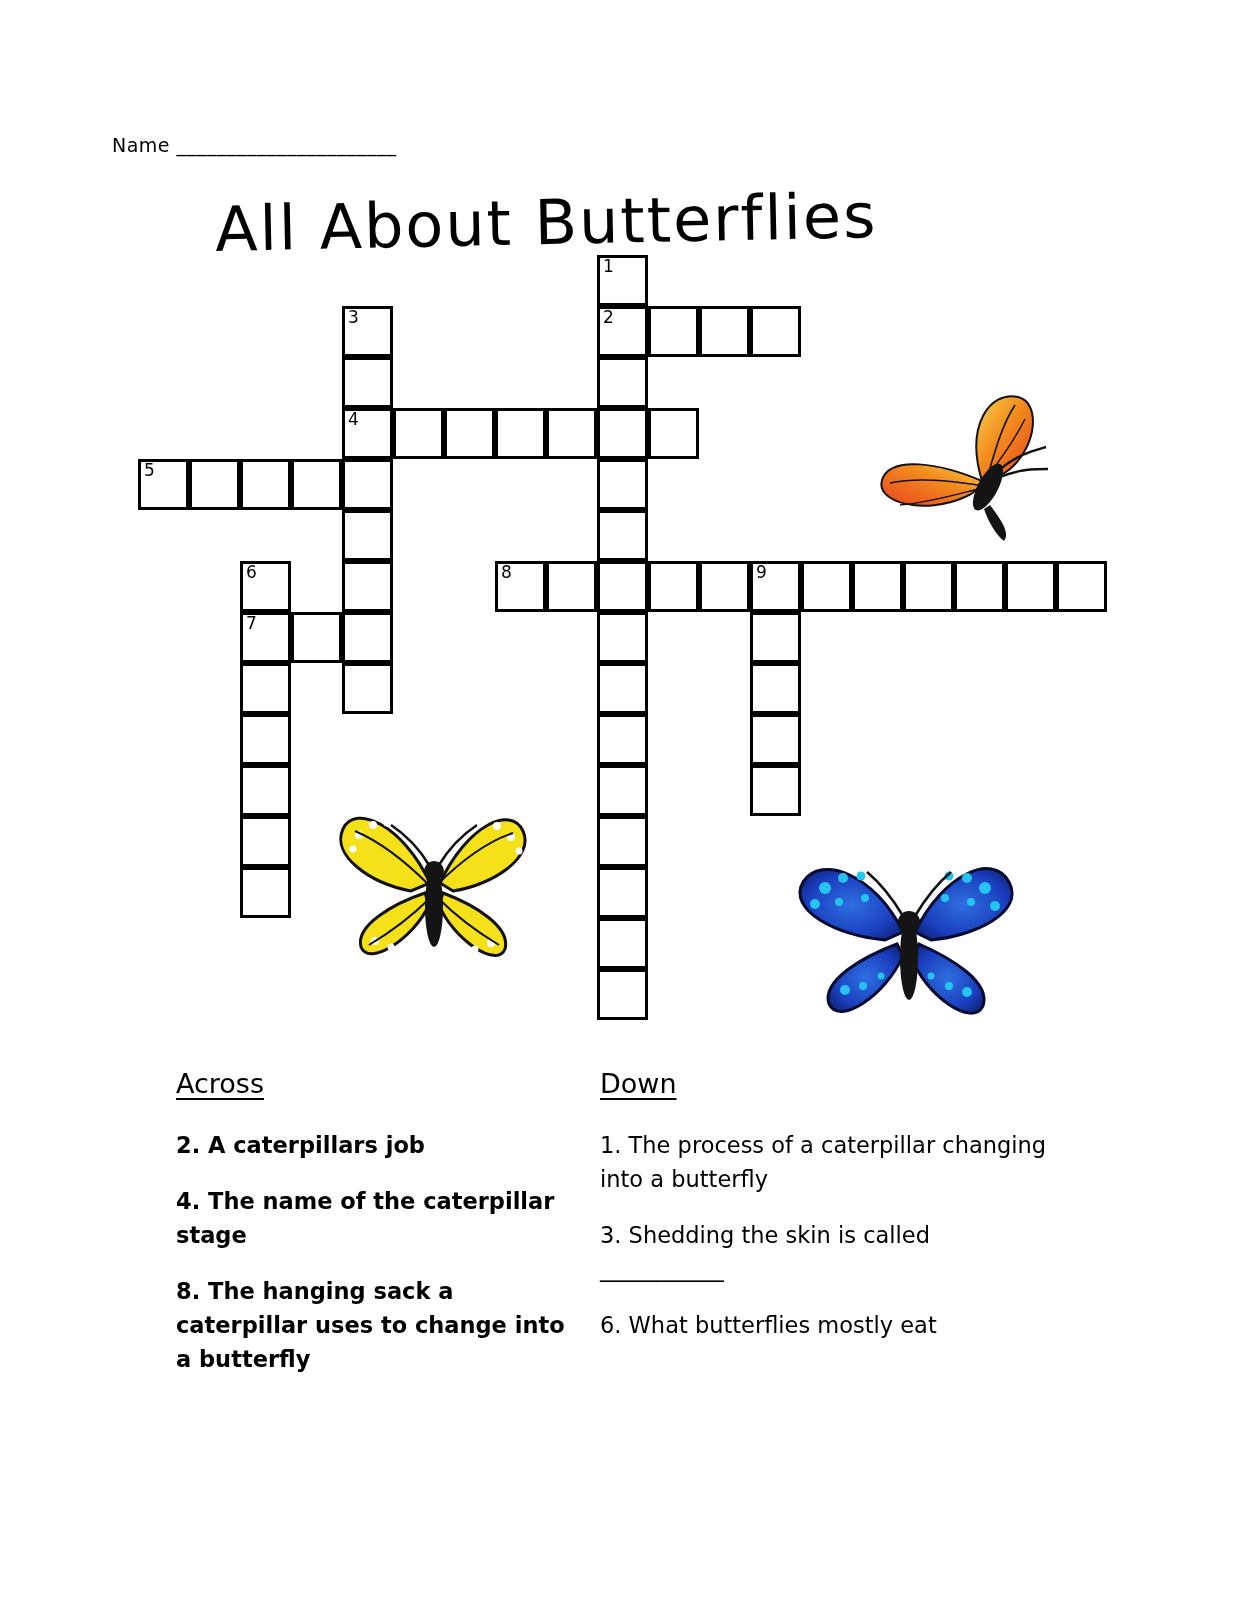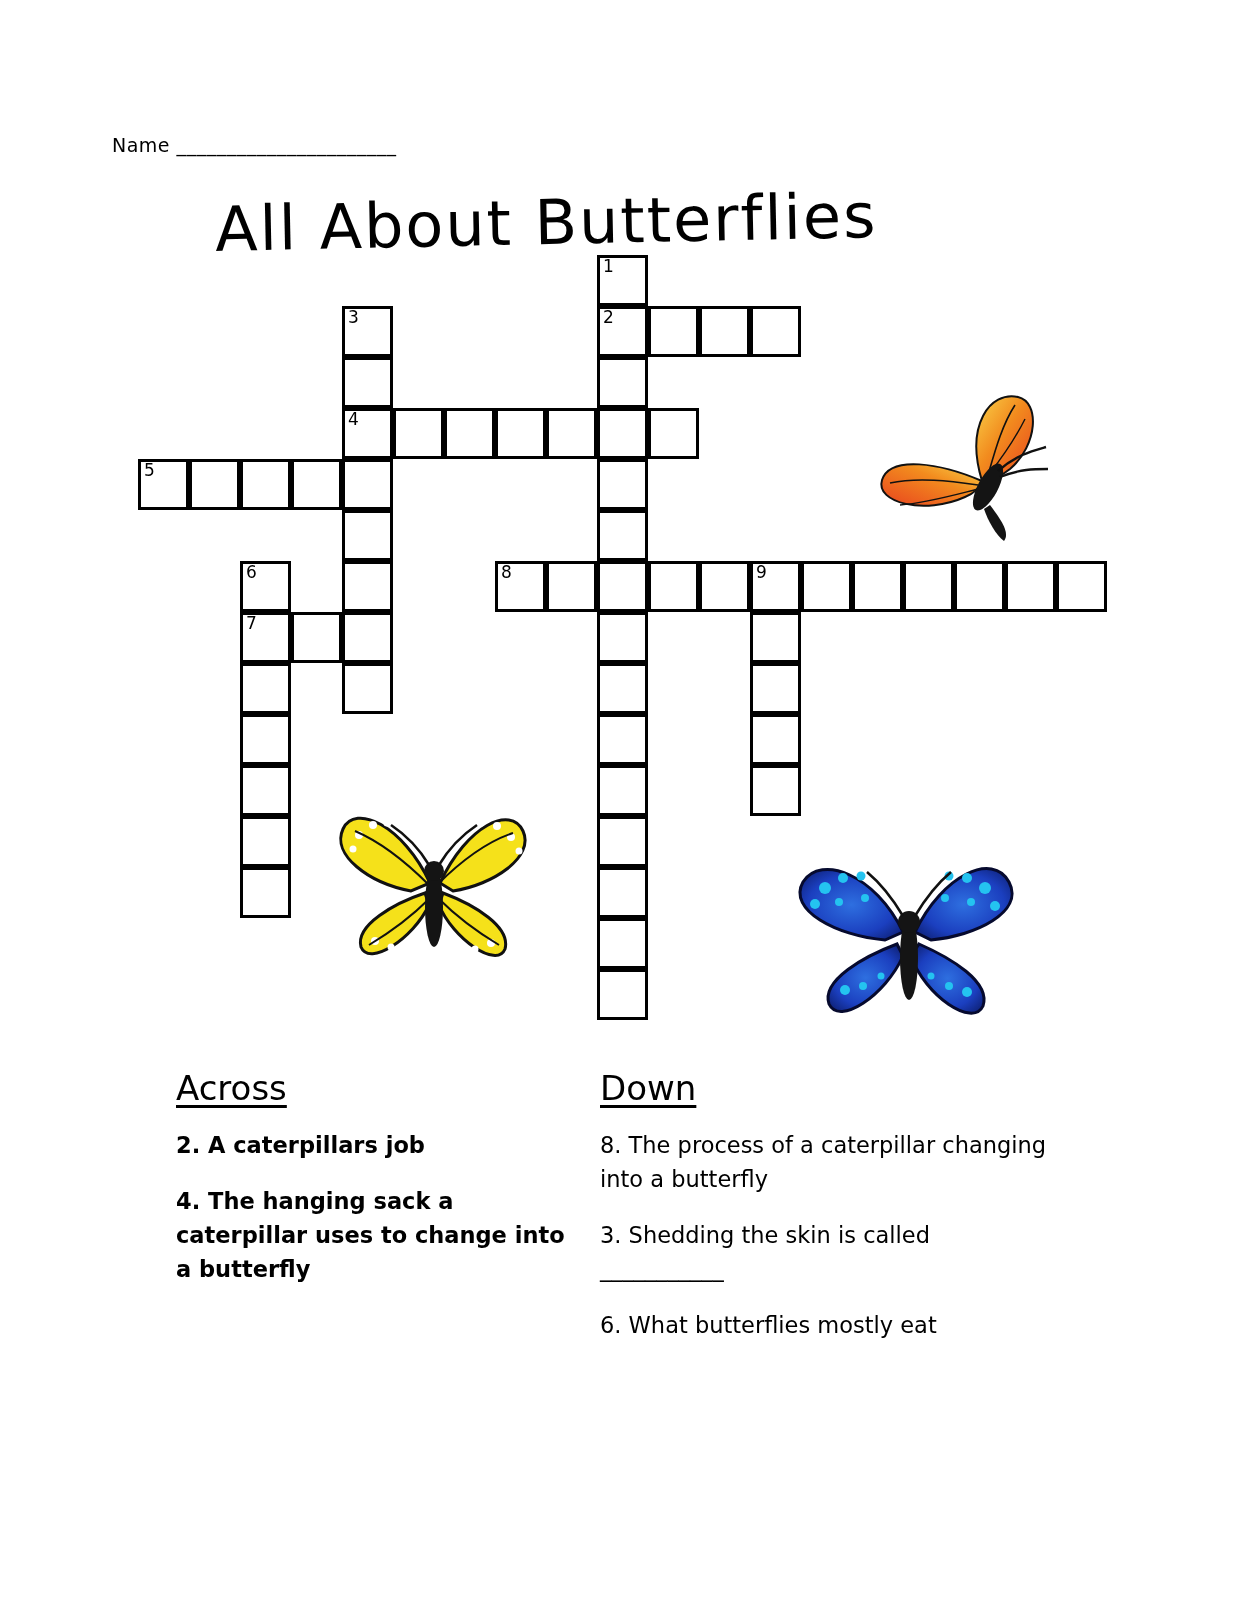--- a/index.html
+++ b/index.html
@@ -63,21 +63,21 @@
   }
 
   
   .butterfly {
     position: absolute;
   }
 
   
   .clue-heading {
     position: absolute;
-    font-size: 34px;
+    font-size: 27px;
     font-family: "DejaVu Sans", sans-serif;
     text-decoration: underline;
     text-underline-offset: 5px;
   }
   #across-heading { left: 176px; top: 1068px; }
   #down-heading { left: 600px; top: 1068px; text-align: center; }
 
   .clue-list {
     position: absolute;
     font-size: 22.5px;
@@ -282,19 +282,20 @@
     <path d="M118 76 C 106 56, 94 42, 82 32" stroke="#111" stroke-width="2.6" fill="none"></path>
     <path d="M130 76 C 142 56, 154 42, 166 32" stroke="#111" stroke-width="2.6" fill="none"></path>
   </svg>
 </div>
 
 <div class="clue-heading" id="across-heading">Across</div>
 <div class="clue-heading" id="down-heading">Down</div>
 
 <div class="clue-list" id="across-list">
     <div class="clue">2. A caterpillars job</div>
-    <div class="clue">4. The hanging sack a caterpillar uses to change into a butterfly</div>
+    <div class="clue">4. The name of the caterpillar stage</div>
+    <div class="clue">8. The hanging sack a caterpillar uses to change into a butterfly</div>
   </div>
 <div class="clue-list" id="down-list">
-    <div class="clue">8. The process of a caterpillar changing into a butterfly</div>
+    <div class="clue">1. The process of a caterpillar changing into a butterfly</div>
     <div class="clue">3. Shedding the skin is called ___________</div>
     <div class="clue">6. What butterflies mostly eat</div>
   </div>
 
 </body></html>

